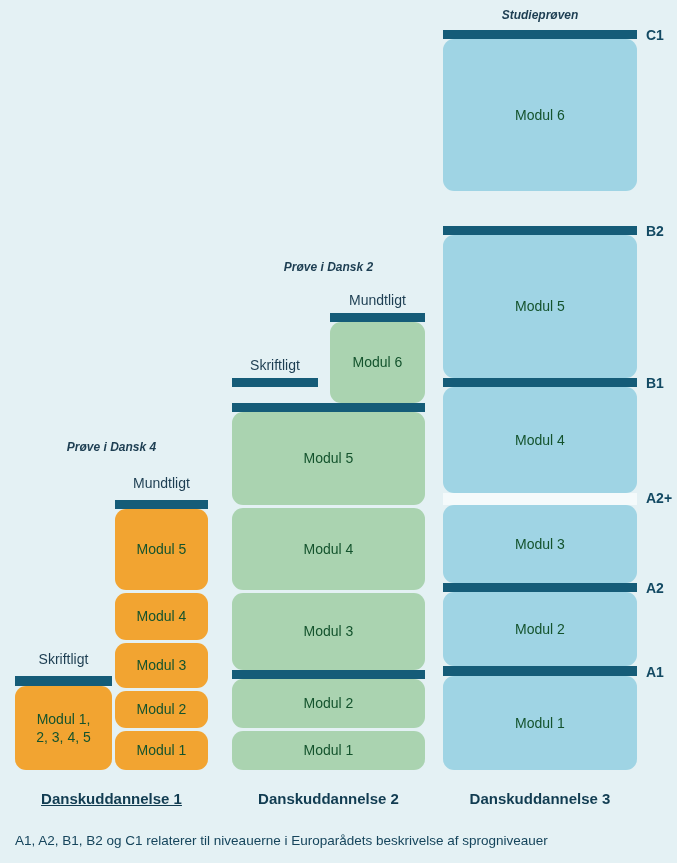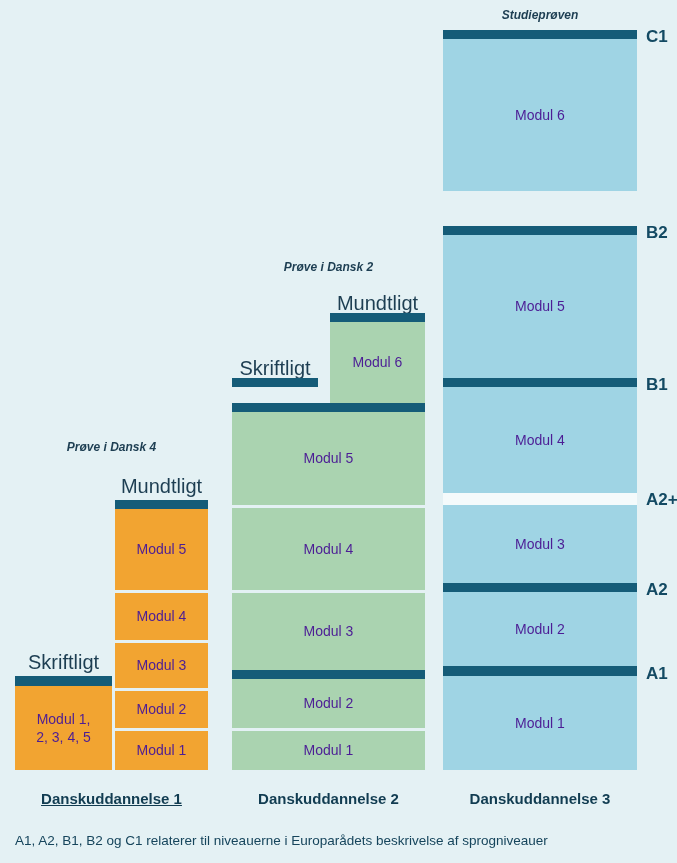--- a/index.html
+++ b/index.html
@@ -12,45 +12,46 @@
     overflow: hidden;
   }
   .bar { position: absolute; background: #155c78; }
   .block {
     position: absolute;
     display: flex;
     align-items: center;
     justify-content: center;
     text-align: center;
     font-size: 14px;
-    color: #4c1d95;
+    color: #14532d;
     line-height: 1.3;
+    border-radius: 11px;
   }
   .orange { background: #f2a431; }
   .green  { background: #aad3b0; }
   .blue   { background: #9fd4e4; }
   .gapstrip { position: absolute; background: #f4fafb; }
   .exam-title {
     position: absolute;
     font-style: italic;
     font-weight: bold;
     font-size: 12px;
     color: #1d3e52;
     text-align: center;
   }
   .sublabel {
     position: absolute;
-    font-size: 20px;
+    font-size: 14px;
     color: #1d3e52;
     text-align: center;
   }
   .lvl {
     position: absolute;
     font-weight: bold;
-    font-size: 17px;
+    font-size: 14px;
     color: #134a63;
     text-align: left;
   }
   .bottom-label {
     position: absolute;
     font-weight: bold;
     font-size: 15px;
     color: #113c51;
     text-align: center;
   }

